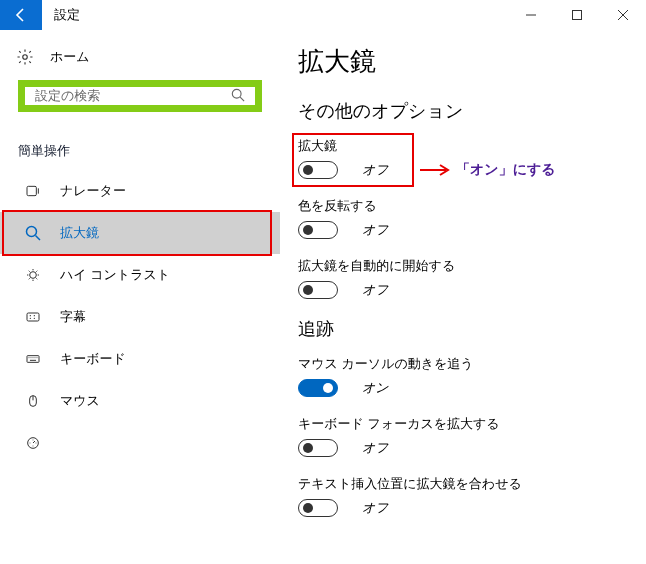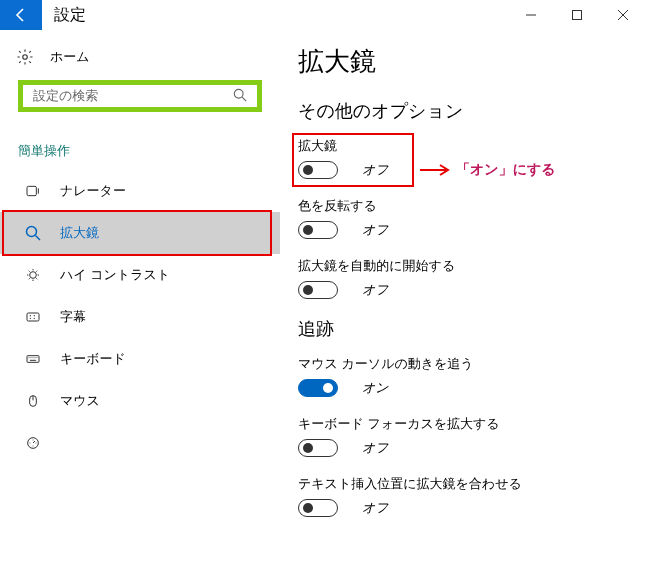--- a/index.html
+++ b/index.html
@@ -12,21 +12,21 @@
     height: 564px;
     overflow: hidden;
   }
   .window { display: flex; flex-direction: column; height: 100%; }
   
   .titlebar {
     height: 30px;
     display: flex;
     align-items: stretch;
     border-bottom: none;
-    font-size: 16px;
+    font-size: 13px;
   }
   .back-btn {
     width: 42px;
     background: #0a6dd1;
     color: #fff;
     display: flex; align-items: center; justify-content: center;
     font-size: 16px;
   }
   .title {
     padding-left: 12px;
@@ -51,31 +51,31 @@
   }
   .home-row {
     display: flex; align-items: center;
     padding: 8px 16px;
     gap: 16px;
     font-size: 13px;
   }
   .search-wrap { padding: 6px 18px 16px 18px; }
   .search {
     height: 32px;
-    border: 5px solid #84cc16;
+    border: 7px solid #84cc16;
     display: flex; align-items: center;
     padding: 0 10px;
     color: #666;
     font-size: 13px;
     justify-content: space-between;
   }
   .search .ph { flex: 1; }
   .section-label {
     padding: 14px 18px 10px 18px;
-    color: #0f766e;
+    color: #0f172a;
     font-size: 13px;
   }
   .nav-item {
     display: flex; align-items: center;
     height: 42px;
     padding: 0 24px;
     gap: 18px;
     font-size: 13px;
     position: relative;
   }
@@ -138,21 +138,21 @@
   .group { margin-bottom: 8px; position: relative; }
   .red-box-toggle {
     position: absolute;
     border: 2px solid #e60000;
     pointer-events: none;
   }
   .annotation-arrow {
     position: absolute;
     display: flex; align-items: center;
     gap: 6px;
-    color: #be185d;
+    color: #4c1d95;
     font-weight: bold;
     font-size: 14px;
   }
   .annotation-arrow svg { display:block; }
 </style>
 </head>
 <body>
 
 <div class="window">
 

